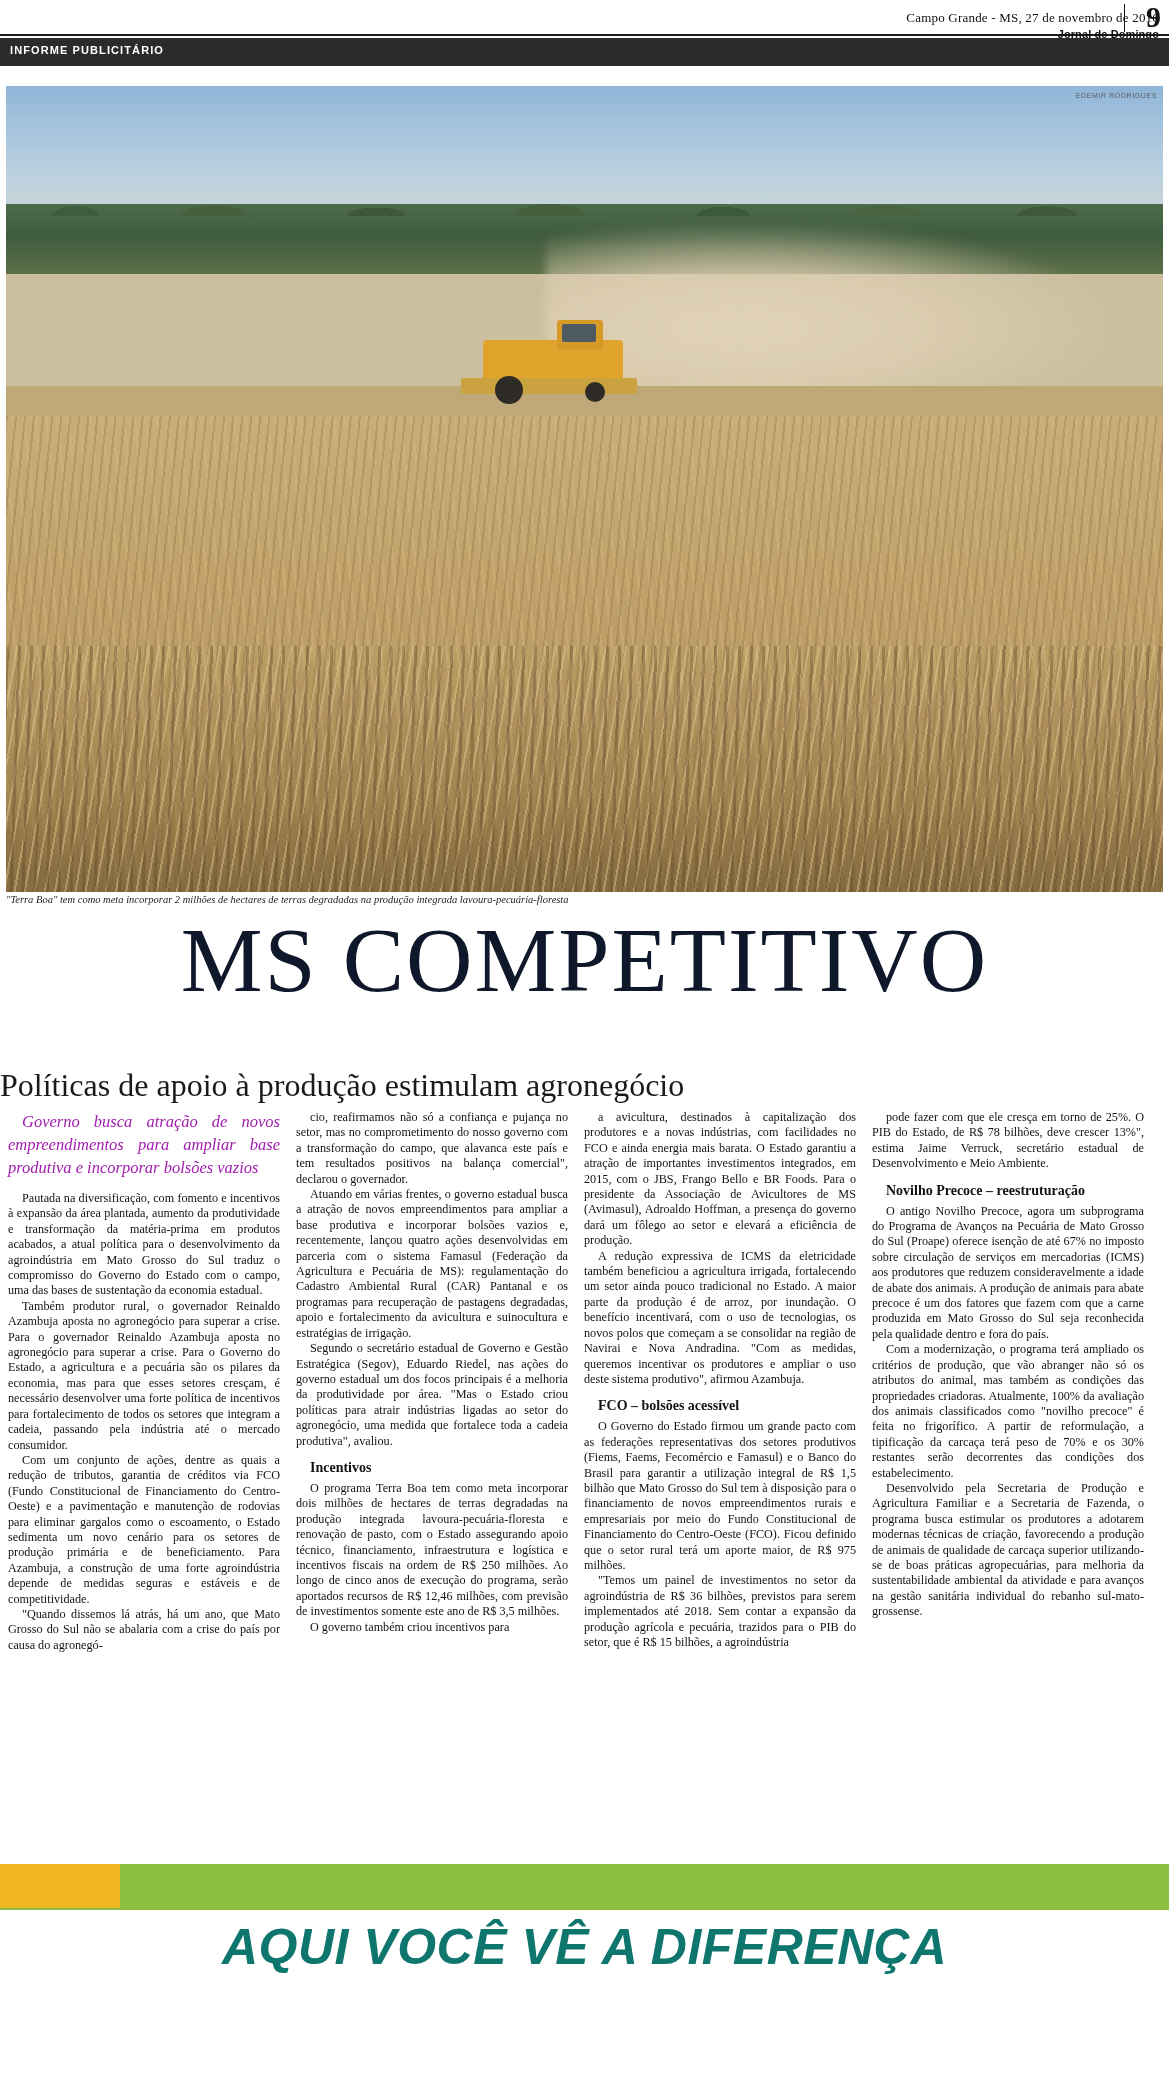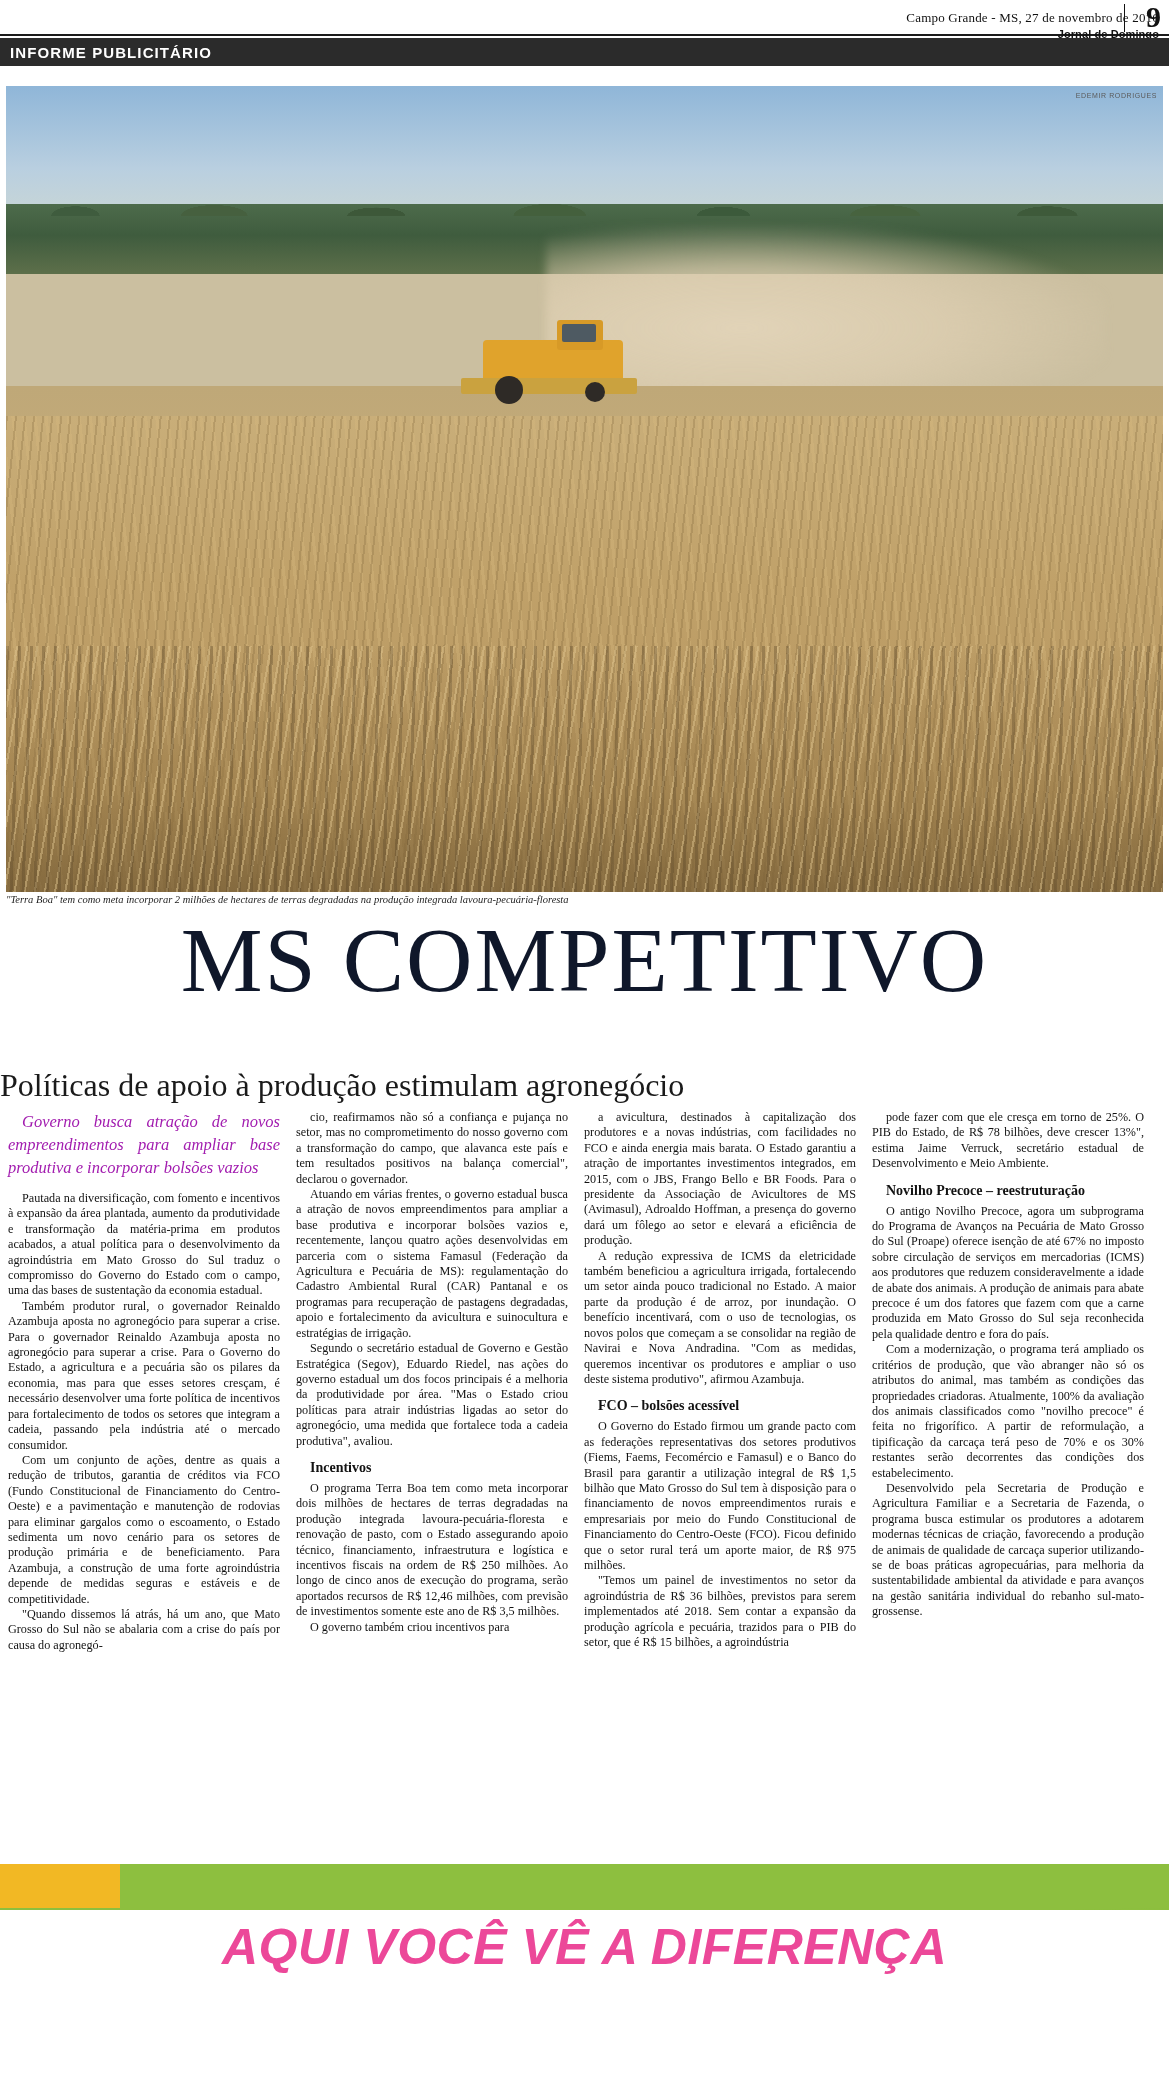--- a/index.html
+++ b/index.html
@@ -76,21 +76,21 @@
     top: 38px; left: 0;
     width: 1169px;
     height: 28px;
     background: #2b2b2b;
   }
   .informe-label {
     position: absolute;
     left: 10px;
     top: 6px;
     font-family: "Liberation Sans", sans-serif;
-    font-size: 15px;
+    font-size: 11px;
     font-weight: bold;
     letter-spacing: 1.1px;
     color: #ffffff;
   }
 
   
   .photo {
     position: absolute;
     top: 86px;
     left: 6px;
@@ -324,21 +324,21 @@
   .banner-text {
     position: absolute;
     left: 0; top: 54px;
     width: 1169px;
     text-align: center;
     font-family: "Liberation Sans", sans-serif;
     font-weight: bold;
     font-style: italic;
     font-size: 50px;
     letter-spacing: .5px;
-    color: #ec4899;
+    color: #0f766e;
   }
   .banner-yellow {
     position: absolute;
     left: 0; top: 0;
     width: 120px; height: 46px;
     background: #f2b824;
   }
 </style>
 </head>
 <body>

